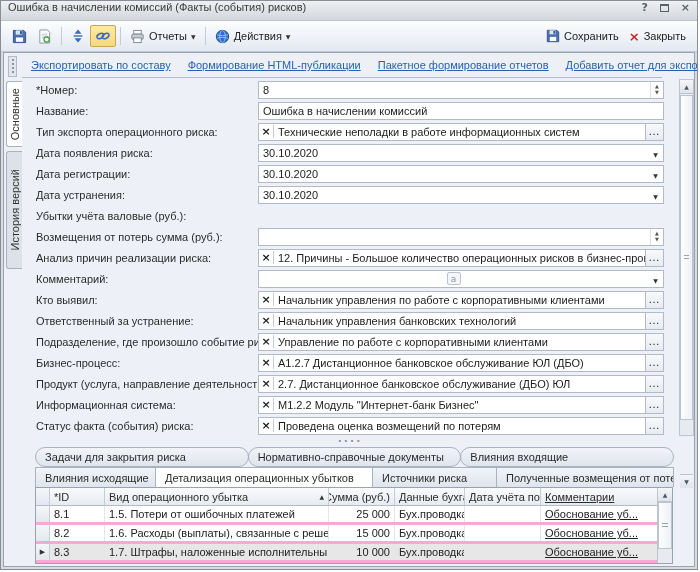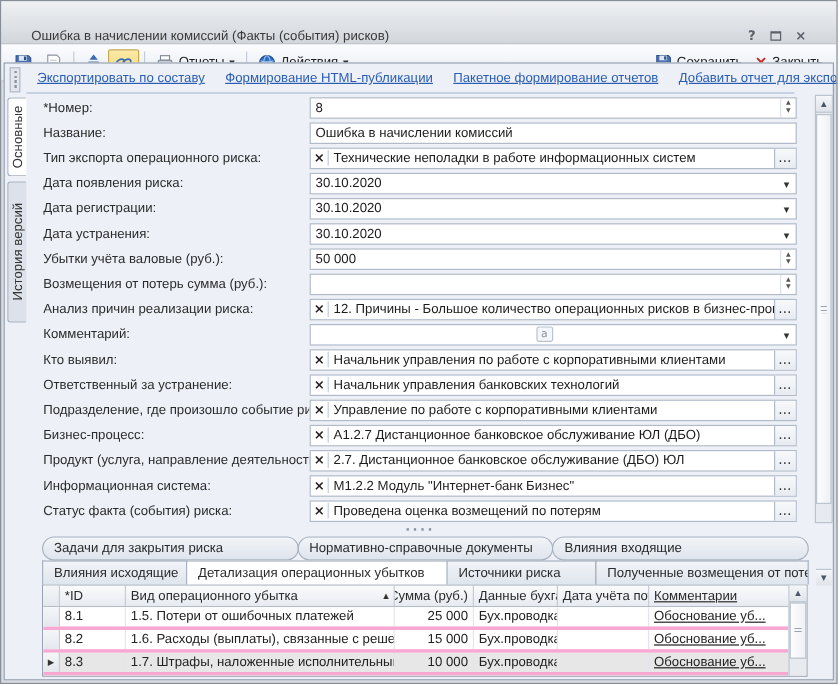--- a/index.html
+++ b/index.html
@@ -3,21 +3,21 @@
 <meta charset="utf-8">
 <style>
   * { box-sizing: border-box; margin:0; padding:0; }
   html,body { background:#fff; }
   body { font-family:"Liberation Sans", sans-serif; font-size:11px; color:#222; }
 
   .window { position:relative; width:698px; height:570px; border:1px solid #888e96;
             background:#d8dce2; overflow:hidden; }
 
   
-  .titlebar { height:36px; display:flex; align-items:flex-end; padding:0 25px;
+  .titlebar { height:20px; display:flex; align-items:flex-start; padding:0 7px;
               background:linear-gradient(#eff1f3,#d2d6db); border-bottom:1px solid #bfc4ca; }
   .title { flex:1; color:#3a3a3a; }
   .winbtns { display:flex; gap:12px; align-items:center; color:#5a6068; font-weight:bold; }
   .maxbox { width:9px; height:8px; border:1px solid #5a6068; border-top:2px solid #5a6068; display:inline-block; }
   .ic { font-family:"DejaVu Sans", sans-serif; font-style:normal; }
 
   
   .toolbar { height:31px; display:flex; align-items:center; padding:0 6px;
              background:linear-gradient(#fcfdfe,#e3e9f2); border-bottom:1px solid #c2cad6; }
   .tbtn { height:22px; min-width:22px; display:flex; align-items:center; justify-content:center;
@@ -276,27 +276,20 @@
       <div class="frow">
         <span class="flabel">Дата устранения:</span>
         <div class="fctl">
           <span class="fval">30.10.2020</span>
           <span class="dd-btn"><i class="ic dd">▼</i></span>
         </div>
       </div>
 
       <div class="frow">
         <span class="flabel">Убытки учёта валовые (руб.):</span>
-        <div class="fctl">
-          <span class="fval">50 000</span>
-          <span class="spin">
-            <i class="ic">▲</i>
-            <i class="ic">▼</i>
-          </span>
-        </div>
       </div>
 
       <div class="frow">
         <span class="flabel">Возмещения от потерь сумма (руб.):</span>
         <div class="fctl">
           <span class="fval"></span>
           <span class="spin">
             <i class="ic">▲</i>
             <i class="ic">▼</i>
           </span>

